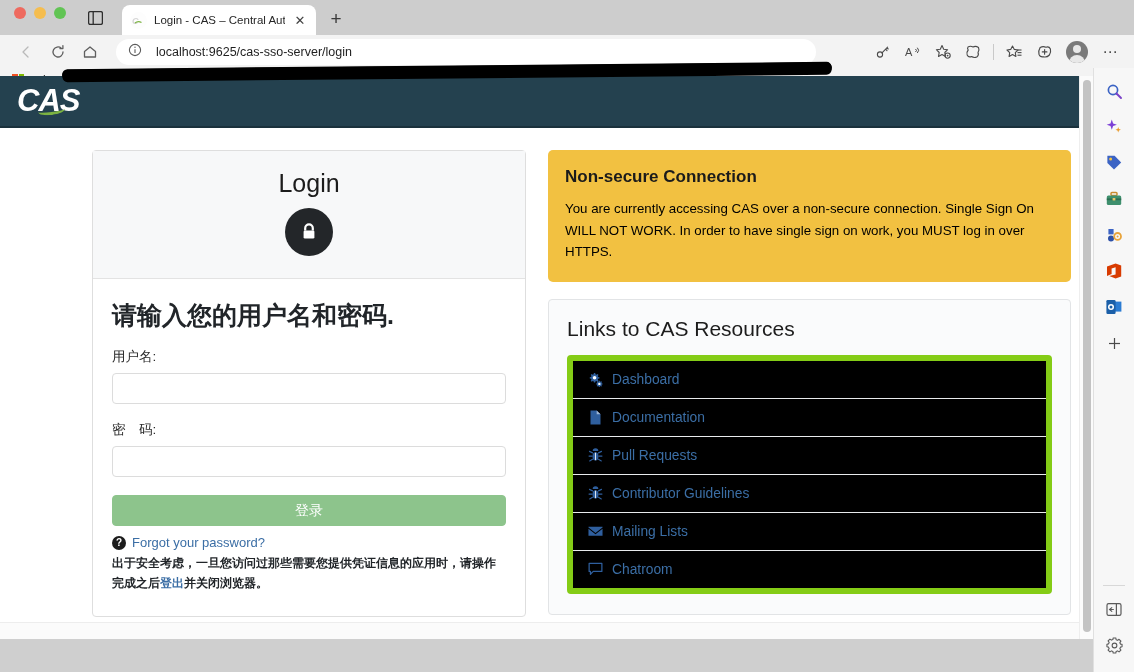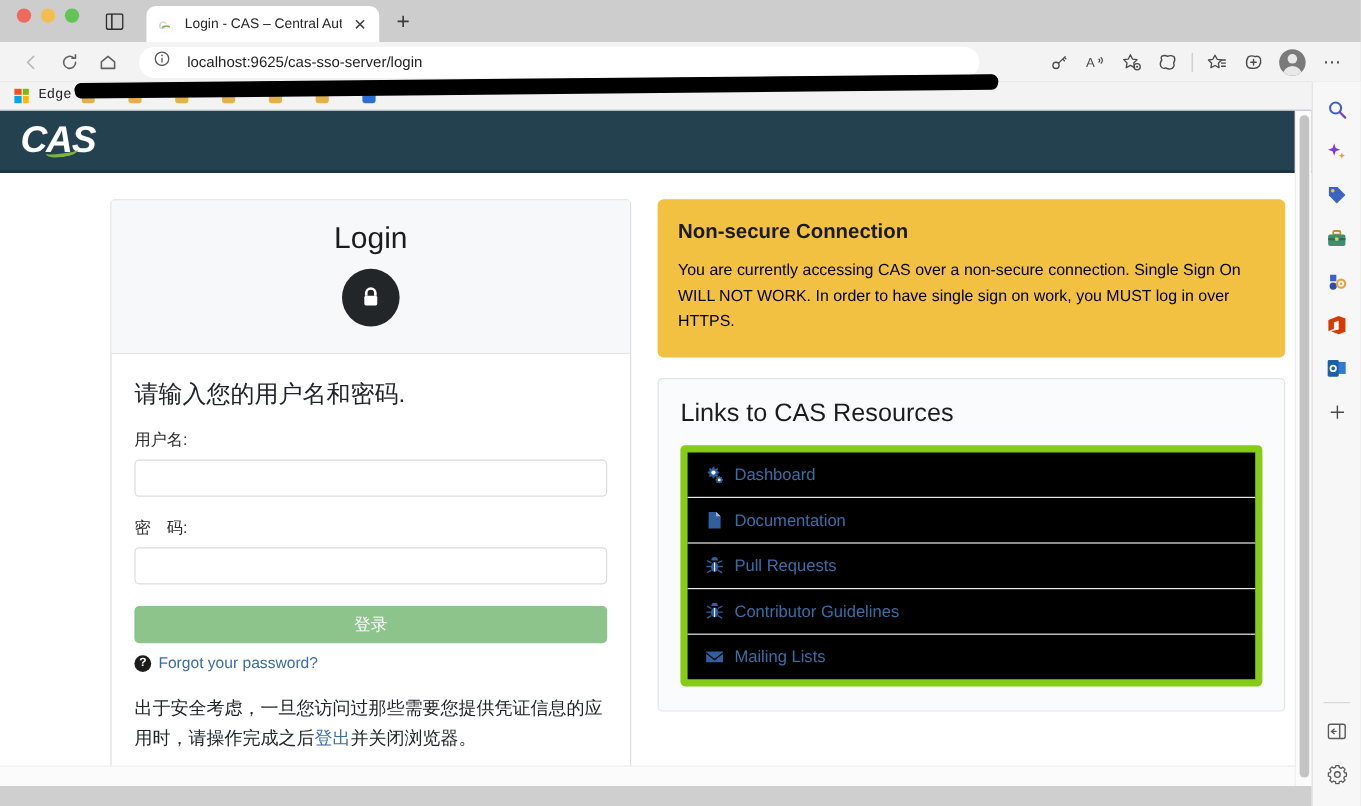--- a/index.html
+++ b/index.html
@@ -106,21 +106,21 @@
   .bm-fav { width: 11px; height: 11px; background: #e3b04b; border-radius: 2px; flex: none; }
   .bm-fav.blue { background: #2b6fd6; }
   .redaction {
     position: absolute; left: 62px; top: 66px; width: 770px; height: 11px;
     background: #000; border-radius: 6px; transform: rotate(-0.55deg);
     z-index: 9; box-shadow: 0 2px 0 -0.5px #000, 0 -1px 0 -0.5px #000;
   }
 
   
   .viewport {
-    position: absolute; left: 0; top: 92px; width: 1093px; height: 563px;
+    position: absolute; left: 0; top: 76px; width: 1093px; height: 563px;
     background: #ffffff; overflow: hidden;
   }
   .cas-header {
     height: 52px; background: #24414f; display: flex; align-items: center;
     padding-left: 17px; border-bottom: 2px solid #1a313c;
   }
   .cas-logo {
     font-size: 31px; font-weight: bold; font-style: italic; color: #ffffff;
     letter-spacing: -1px; position: relative; font-family: "Liberation Sans", sans-serif;
   }
@@ -142,42 +142,42 @@
   .login-head {
     background: #f7f8f9; border-bottom: 1px solid #e3e3e3;
     padding: 18px 0 22px; text-align: center;
   }
   .login-title { font-size: 25px; color: #1c1c1c; font-weight: normal; }
   .lock-circle {
     width: 48px; height: 48px; border-radius: 50%; background: #232629;
     margin: 10px auto 0; display: flex; align-items: center; justify-content: center;
   }
   .login-body { padding: 20px 19px 22px; }
-  .prompt { font-size: 20px; font-weight: normal; color: #212529; margin-bottom: 16px; }
+  .prompt { font-size: 25px; font-weight: bold; color: #212529; margin-bottom: 16px; }
   .field-label { font-size: 13.5px; color: #2b2b2b; margin-bottom: 7px; }
   .text-input {
     width: 100%; height: 31px; border: 1px solid #dcdcdc; border-radius: 4px;
     background: #fff; padding: 0 9px; font-size: 13px; color: #333;
     font-family: "Liberation Sans", sans-serif; outline: none;
   }
   .gap { height: 17px; }
   .btn-login {
     width: 100%; height: 31px; background: #8dc48c; border: 1px solid #8dc48c;
     border-radius: 4px; color: #ffffff; font-size: 14px; cursor: pointer;
     font-family: "Liberation Sans", sans-serif; margin-top: 18px;
   }
   .forgot-row { display: flex; align-items: center; gap: 6px; margin-top: 9px; }
   .forgot-link { font-size: 13px; color: #3b6ea5; text-decoration: none; }
   .help-icon {
     width: 14px; height: 14px; border-radius: 50%; background: #1c1c1c;
     color: #fff; font-size: 10px; font-weight: bold; display: flex;
     align-items: center; justify-content: center; flex: none; line-height: 1;
   }
   .notice {
-    margin-top: 19px; font-size: 15px; color: #212529; line-height: 1.65;
+    margin-top: 4px; font-size: 12px; color: #212529; line-height: 1.65; font-weight: bold;
   }
   .notice a { color: #3b6ea5; text-decoration: none; }
 
   
   .right-col { width: 529px; display: flex; flex-direction: column; gap: 17px; }
   .warn {
     background: #f2c141; border-radius: 5px; padding: 17px 17px 19px;
   }
   .warn-title { font-size: 17px; font-weight: bold; color: #1b1b1b; margin-bottom: 11px; }
   .warn-text { font-size: 13.3px; color: #000000; line-height: 1.62; }
@@ -464,20 +464,28 @@
             <div class="res-item">
               <span class="res-ico">
                 <svg width="15" height="13" viewBox="0 0 16 12" fill="currentColor">
                     <path d="M0.5 1 h15 v0.7 L8 7.6 L0.5 1.7 Z"></path>
                     <path d="M0.5 3.1 L8 9 L15.5 3.1 V10.6 H0.5 Z"></path>
                   </svg>
               </span>
               <span>Mailing Lists</span>
             </div>
 
+            <div class="res-item">
+              <span class="res-ico">
+                <svg width="15" height="14" viewBox="0 0 16 14">
+                    <path d="M1.2 1 h13.6 v8.6 H5.6 L2.6 12.6 V9.6 H1.2 Z" fill="none" stroke="currentColor" stroke-width="1.3" stroke-linejoin="round"></path>
+                  </svg>
+              </span>
+              <span>Chatroom</span>
+            </div>
 
 
           </div>
         </div>
       </div>
     </div>
 
     <div class="bottom-strip"></div>
 
     <div class="pg-scroll">

